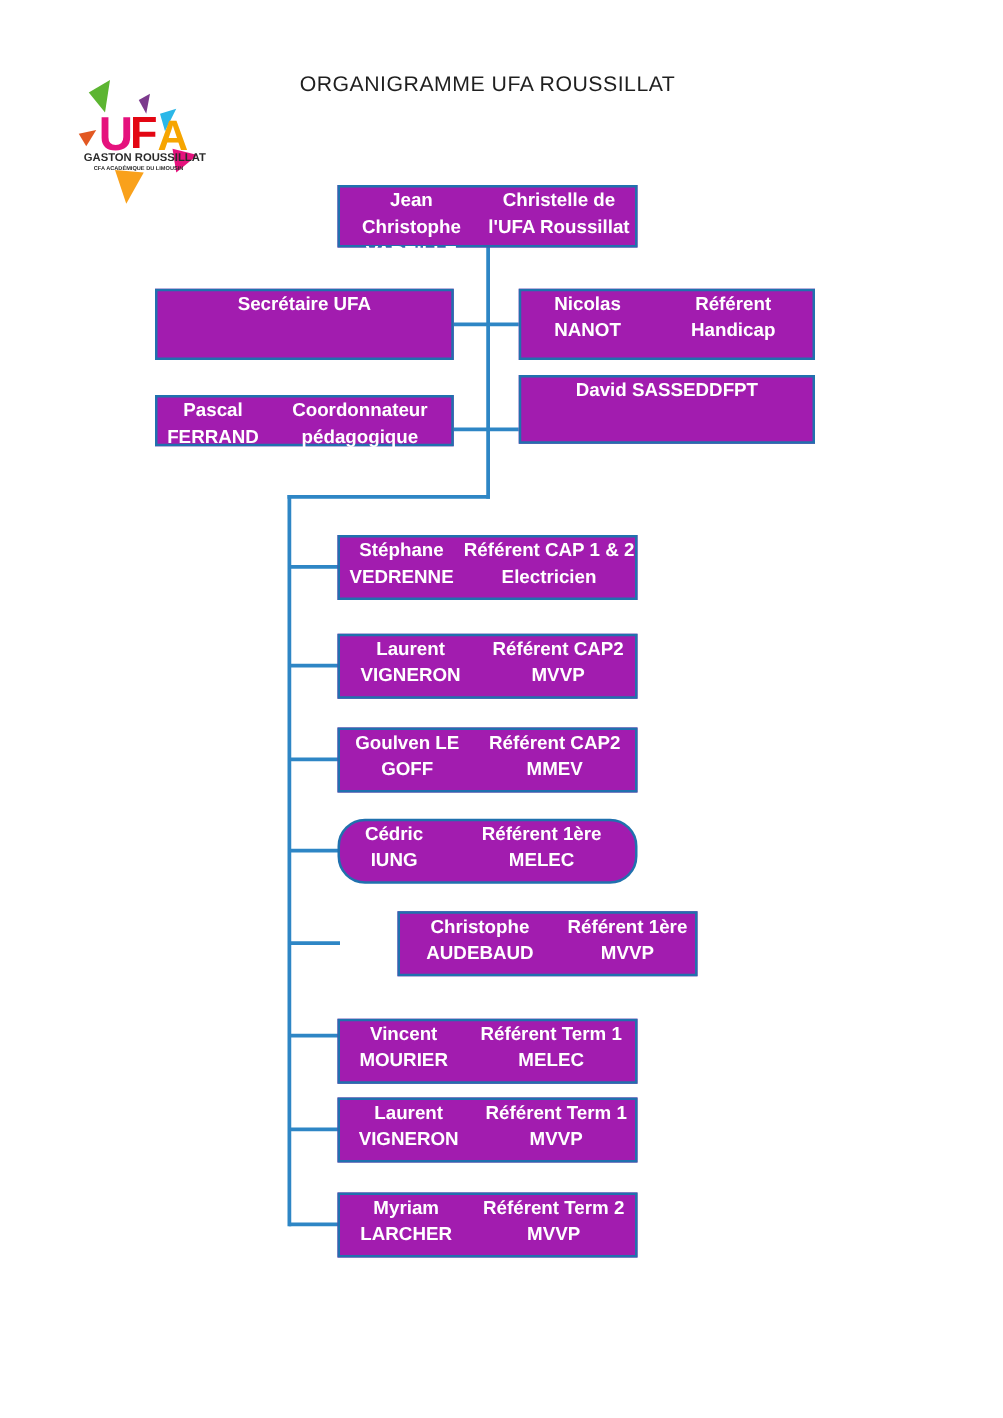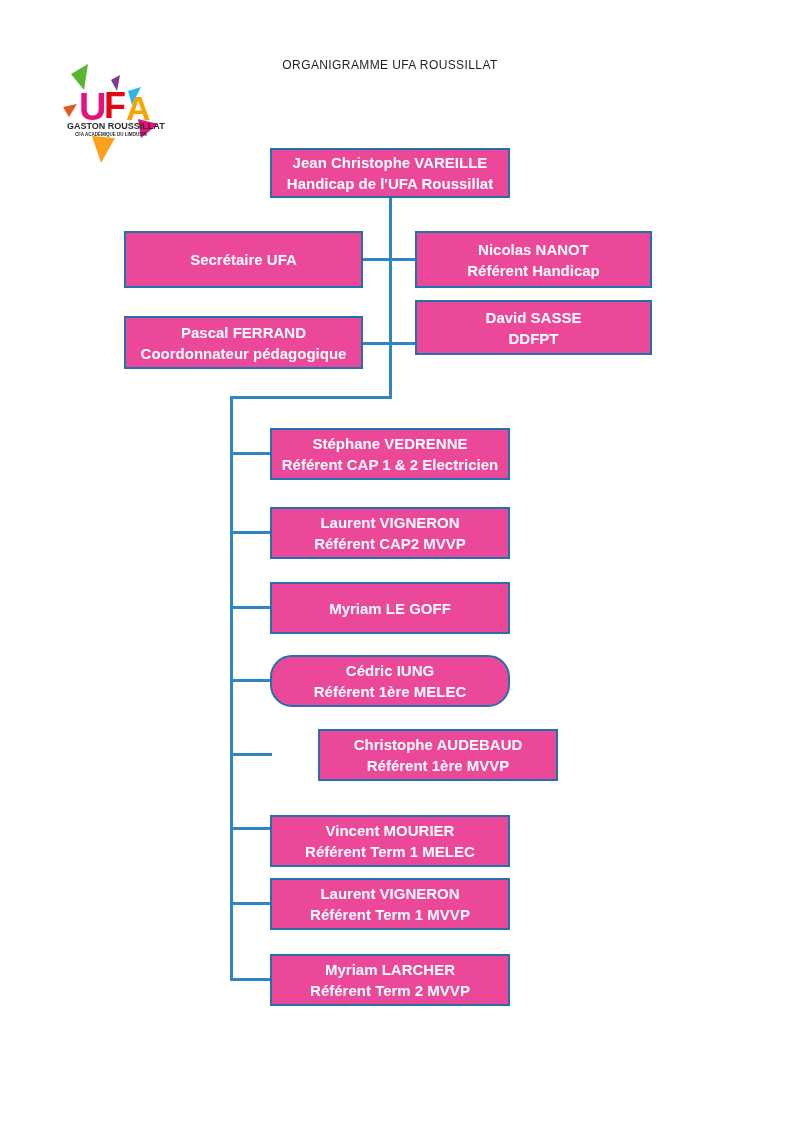--- a/index.html
+++ b/index.html
@@ -2,33 +2,33 @@
 <html><head>
 <meta charset="utf-8">
 <style>
   html,body{margin:0;padding:0;background:#ffffff;}
   .page{
     position:relative;width:802px;height:1134px;background:#ffffff;overflow:hidden;
     font-family:"Liberation Sans", sans-serif;
   }
   .title{
     position:absolute;left:0;top:58px;width:780px;text-align:center;
-    font-size:12px;color:#1f1f1f;letter-spacing:.4px;
+    font-size:17px;color:#1f1f1f;letter-spacing:.4px;
   }
   .logo{position:absolute;left:55px;top:60px;}
   
   .node{
-    position:absolute;background:#ec4899;border:2px solid #2071AE;box-sizing:border-box;
+    position:absolute;background:#a21caf;border:2px solid #2071AE;box-sizing:border-box;
     color:#ffffff;font-weight:bold;font-size:15px;line-height:21px;text-align:center;
-    display:flex;flex-direction:column;justify-content:center;
+    display:flex;flex-direction:row;justify-content:center;
   }
   .director{left:270px;top:148px;width:240px;height:50px;}
   .staff-l1{left:124px;top:231px;width:239px;height:57px;}
   .staff-r1{left:415px;top:231px;width:237px;height:57px;}
-  .staff-l2{left:124px;top:316px;width:239px;height:53px;}
+  .staff-l2{left:124px;top:316px;width:239px;height:41px;}
   .staff-r2{left:415px;top:300px;width:237px;height:55px;}
   .ref{left:270px;width:240px;height:52px;}
   .ref0{top:428px;}.ref1{top:507px;}.ref2{top:582px;}.ref3{top:655px;border-radius:22px;}
   .ref4{top:729px;margin-left:48px;}.ref5{top:803px;margin-top:12px;}.ref6{top:878px;}.ref7{top:954px;}
   
   .line{position:absolute;background:#2E86C5;}
   .trunk{left:389px;top:197px;width:3px;height:202px;}
   .cross1{left:363px;top:258px;width:52px;height:3px;}
   .cross2{left:363px;top:342px;width:52px;height:3px;}
   .elbow-top{left:230px;top:396px;width:162px;height:3px;}
@@ -67,21 +67,21 @@
   <div class="line stub stub1"></div>
   <div class="line stub stub2"></div>
   <div class="line stub stub3"></div>
   <div class="line stub stub4"></div>
   <div class="line stub stub5"></div>
   <div class="line stub stub6"></div>
   <div class="line stub stub7"></div>
 
   <div class="node director">
     <div>Jean Christophe VAREILLE</div>
-    <div>Handicap de l'UFA Roussillat</div>
+    <div>Christelle de l'UFA Roussillat</div>
   </div>
 
   <div class="node staff-l1">
     <div>Secrétaire UFA</div>
   </div>
   <div class="node staff-r1">
     <div>Nicolas NANOT</div>
     <div>Référent Handicap</div>
   </div>
 
@@ -96,21 +96,22 @@
 
   <div class="node ref ref0">
     <div>Stéphane VEDRENNE</div>
     <div>Référent CAP 1 &amp; 2 Electricien</div>
   </div>
   <div class="node ref ref1">
     <div>Laurent VIGNERON</div>
     <div>Référent CAP2 MVVP</div>
   </div>
   <div class="node ref ref2">
-    <div>Myriam LE GOFF</div>
+    <div>Goulven LE GOFF</div>
+    <div>Référent CAP2 MMEV</div>
   </div>
   <div class="node ref ref3">
     <div>Cédric IUNG</div>
     <div>Référent 1ère MELEC</div>
   </div>
   <div class="node ref ref4">
     <div>Christophe AUDEBAUD</div>
     <div>Référent 1ère MVVP</div>
   </div>
   <div class="node ref ref5">

